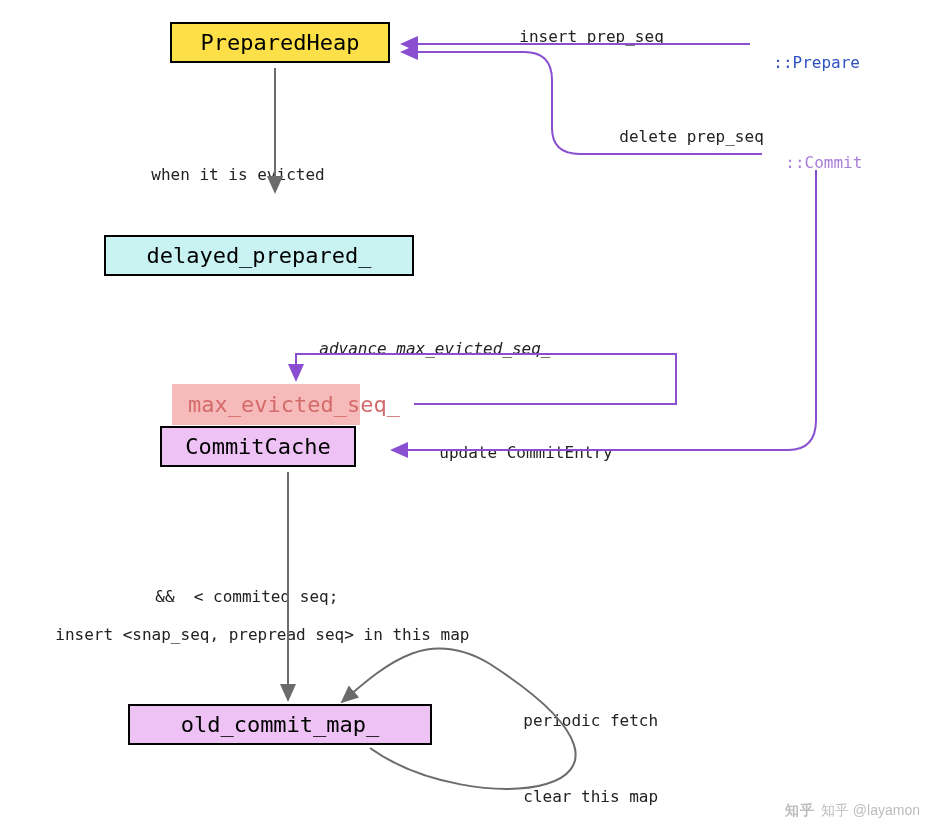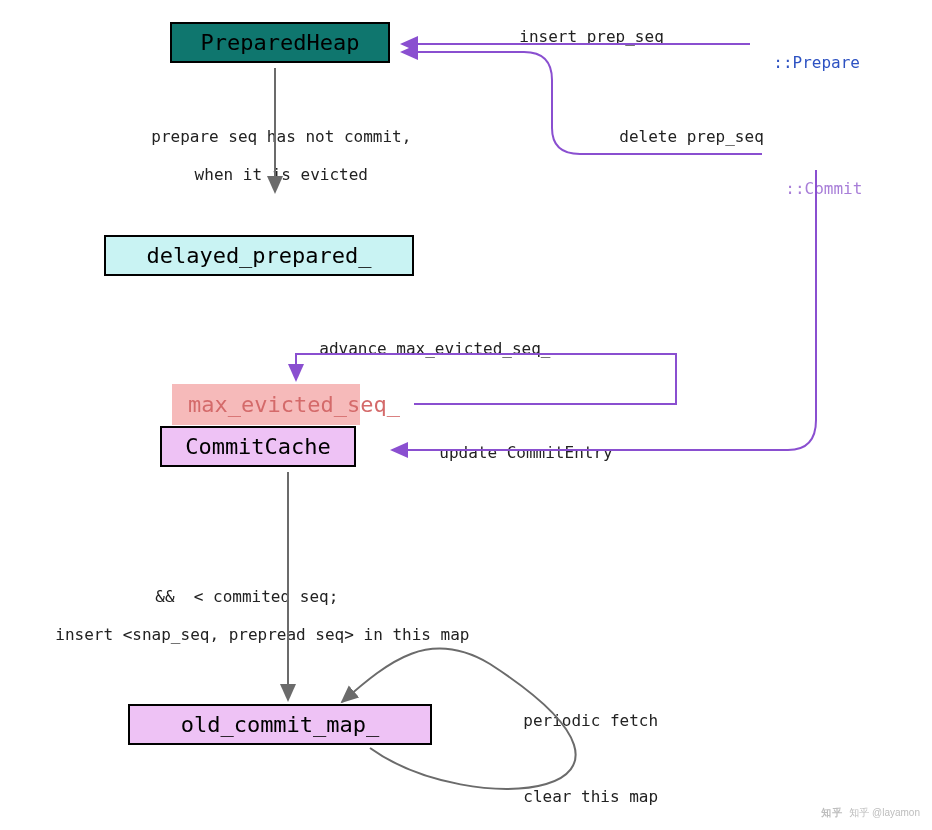--- a/index.html
+++ b/index.html
@@ -26,36 +26,36 @@
     font-size: 16px;
     color: #222;
     white-space: pre;
     text-align: center;
   }
   .watermark {
     position: absolute;
     right: 12px;
     bottom: 10px;
     font-family: sans-serif;
-    font-size: 10px;
+    font-size: 14px;
     color: #bdbdbd;
     display: flex;
     align-items: center;
     gap: 6px;
   }
   .zhihu {
     font-weight: bold;
     letter-spacing: 1px;
   }
   svg { position:absolute; left:0; top:0; pointer-events:none; }
 </style>
 </head>
 <body>
 
-<div class="box" style="left:170px; top:22px; width:220px; background:#0f766e;">
+<div class="box" style="left:170px; top:22px; width:220px; background:#fde047;">
   <span>PreparedHeap</span>
 </div>
 
 <div class="box" style="left:104px; top:196px; width:310px; background:#c9f3f3;margin-top:39px;">
   <span>delayed_prepared_</span>
 </div>
 
 <div class="box" style="left:172px; top:384px; width:188px; background:#f6baba; border:2px solid #f6baba; color:#d46a6a; z-index:1;">
   <span>max_evicted_seq_</span>
 </div>
@@ -73,30 +73,30 @@
 </div>
 
 <div class="label" style="left:754px; top:34px; color:#2d52c2;">
   <span>::Prepare</span>
 </div>
 
 <div class="label" style="left:600px; top:108px;">
   <span>delete prep_seq</span>
 </div>
 
-<div class="label" style="left:766px; top:160px; color:#a87ed8;">
+<div class="label" style="left:766px; top:134px; color:#a87ed8;">
   <span>::Commit</span>
 </div>
 
 <div class="label" style="left:132px; top:108px; text-align:center;">
-  <span>prepare seq has not commit,</span><br>
+  <br>
   <span>when it is evicted</span>
 </div>
 
-<div class="label" style="left:300px; top:320px;">
+<div class="label" style="left:300px; top:320px;font-style:italic;">
   <span>advance max_evicted_seq_</span>
 </div>
 
 <div class="label" style="left:420px; top:424px;">
   <span>update CommitEntry</span>
 </div>
 
 <div class="label" style="left:36px; top:530px; text-align:left;">
   <br>
   <span style="padding-left:100px;">&amp;&amp;  &lt; commited seq;</span><br>

